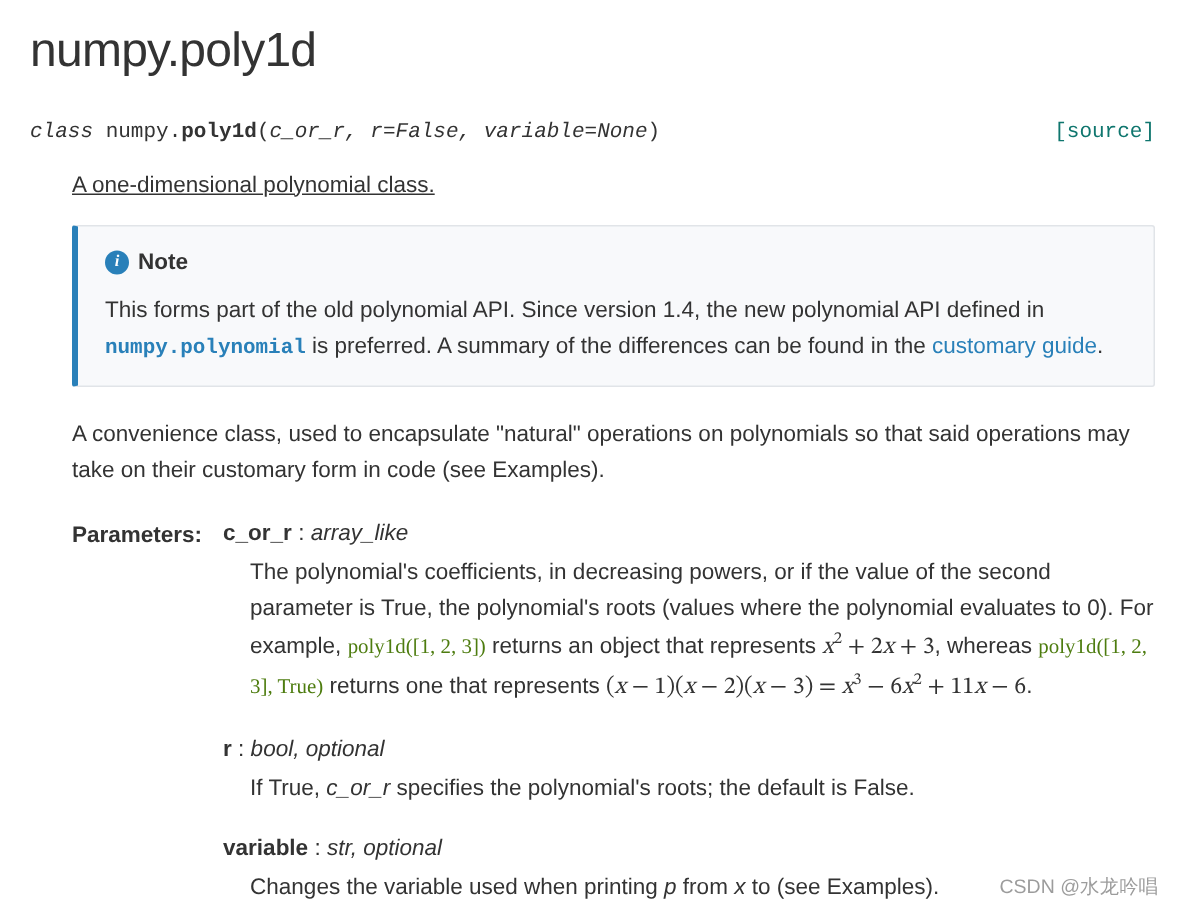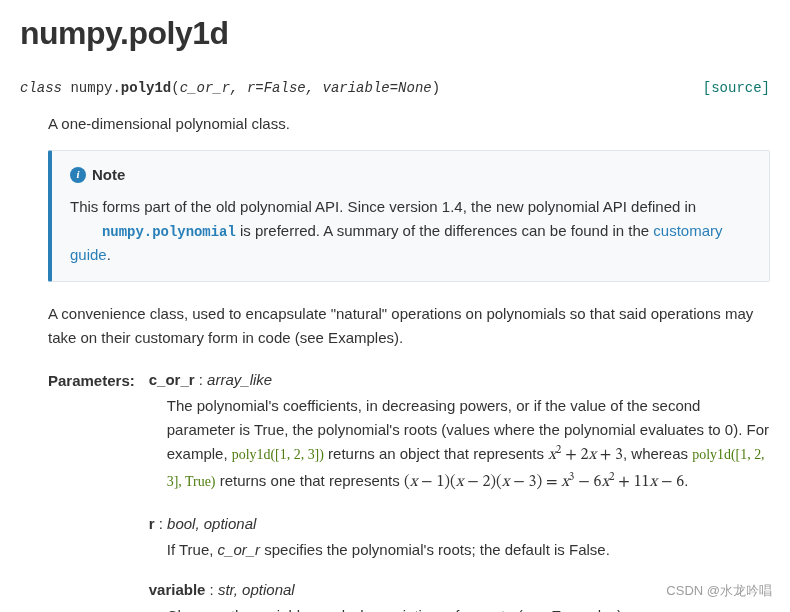--- a/index.html
+++ b/index.html
@@ -7,21 +7,21 @@
   font-family: -apple-system, BlinkMacSystemFont, "Segoe UI", Helvetica, Arial, sans-serif;
   color: #333;
   background: #fff;
   width: 790px;
   padding: 8px 20px 20px 20px;
   font-size: 15px;
   line-height: 1.6;
 }
 h1 {
   font-size: 32px;
-  font-weight: 700;
+  font-weight: 400;
   color: #333;
   margin-bottom: 18px;
   letter-spacing: -0.5px;
 }
 .sig-line {
   display: flex;
   justify-content: space-between;
   align-items: baseline;
   margin-bottom: 12px;
   gap: 20px;
@@ -33,21 +33,21 @@
 .sig .kw { font-style: italic; }
 .sig .cls { font-weight: 700; }
 .sig .params { font-style: italic; }
 .source-link {
   font-family: "SFMono-Regular", Consolas, "Liberation Mono", Menlo, monospace;
   color: #0f766e;
   font-weight: 400;
   font-size: 14px;
 }
 .content { padding-left: 28px; }
-.summary { margin-bottom: 0; }
+.summary { margin-bottom: 0; text-decoration: underline; }
 .note {
   border: 1px solid #e1e4e8;
   border-left: 4px solid #2980b9;
   background: #f8f9fb;
   padding: 12px 18px 14px 18px;
   margin: 14px 0 20px 0;
   border-radius: 2px;
 }
 .note-title {
   font-weight: 700;
@@ -68,21 +68,21 @@
   align-items: center;
   justify-content: center;
   font-style: italic;
   font-family: Georgia, serif;
 }
 .code-inline {
   font-family: "SFMono-Regular", Consolas, "Liberation Mono", Menlo, monospace;
   font-size: 0.93em;
 }
 .link { color: #2980b9; }
-.link.code-inline { font-weight: 700; margin-left: 32px; }
+.link.code-inline { font-weight: 700; }
 .desc { margin-bottom: 18px; }
 .params-block { display: flex; gap: 14px; margin-top: 6px; }
 .params-label { font-weight: 700; white-space: nowrap; padding-top: 1px; }
 .param { margin-bottom: 16px; }
 .param-name { font-weight: 700; }
 .param-type { font-style: italic; }
 .param-desc { padding-left: 18px; margin-top: 2px; }
 .code-red {
   font-family: Liberation Serif, serif;
   color: #4d7c0f;

